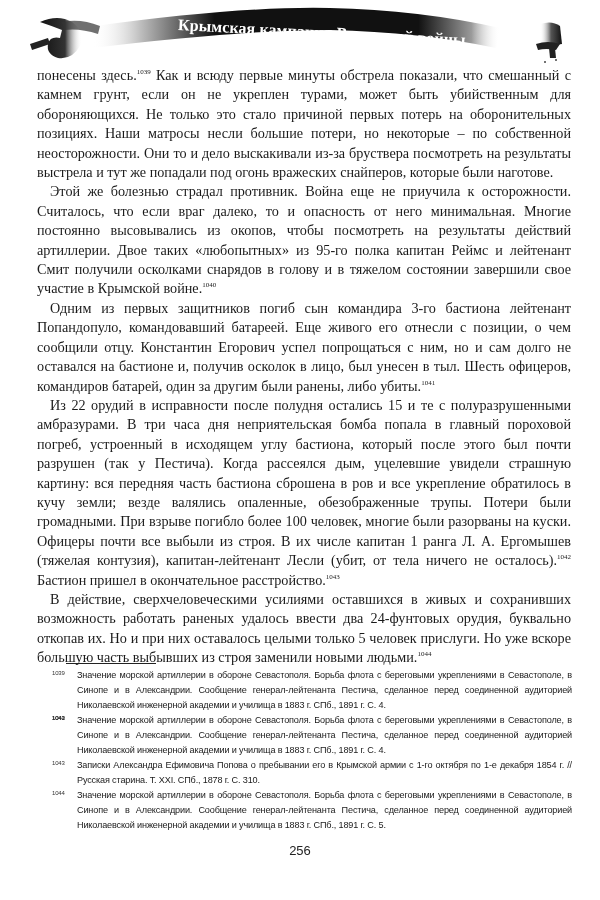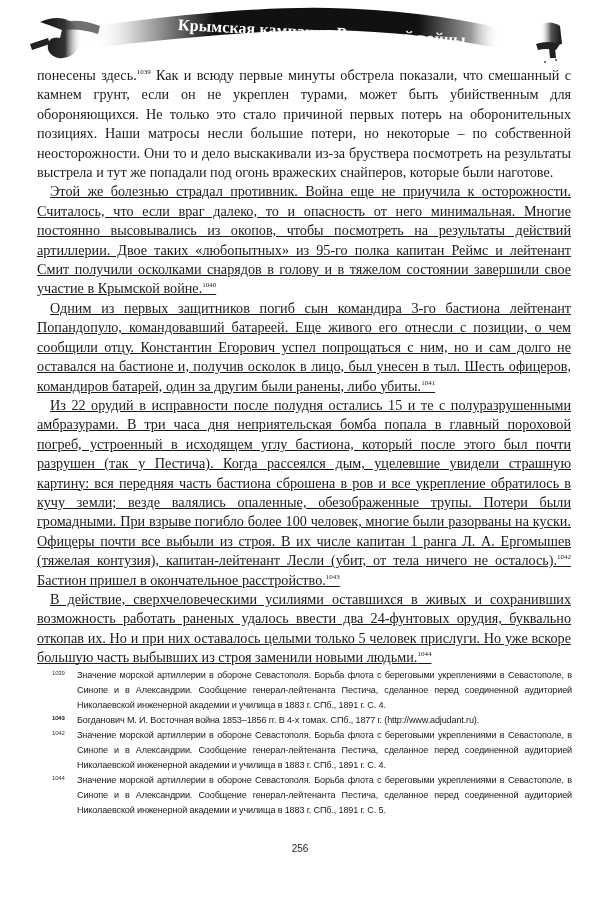--- a/index.html
+++ b/index.html
@@ -12,36 +12,36 @@
     font-family: "Liberation Serif", serif; font-weight: bold; font-size: 16px;
     color: #ffffff; transform: rotate(3deg); transform-origin: left center;
     white-space: nowrap; letter-spacing: 0.1px;
   }
 
   .body-text {
     position: absolute; left: 37px; top: 66px; width: 534px;
     font-size: 14.2px; line-height: 19.4px; text-align: justify;
   }
   .body-text p { margin: 0; text-indent: 0; }
-  .body-text p.indent { text-indent: 13px; text-decoration: underline; }
+  .body-text p.indent { text-indent: 13px; }
   .body-text sup { font-size: 7px; vertical-align: 6px; line-height: 0; }
 
   .fn-rule { position: absolute; left: 66px; top: 663px; width: 90px; height: 0; border-top: 1px solid #222; }
 
   .footnotes {
     position: absolute; left: 52px; top: 668px; width: 520px;
     font-family: "Liberation Sans", sans-serif; font-size: 9.1px; line-height: 15px;
     color: #1a1a1a; letter-spacing: -0.15px;
   }
   .fn { position: relative; padding-left: 25px; margin-bottom: 0; text-align: justify; }
   .fn .fn-num { position: absolute; left: 0; top: -2px; font-size: 6px; color: #333; }
 
   .page-number {
     position: absolute; left: 0; width: 600px; top: 843px; text-align: center;
-    font-family: "Liberation Sans", sans-serif; font-size: 10px; color: #222;
+    font-family: "Liberation Sans", sans-serif; font-size: 13px; color: #222;
   }
 </style>
 </head>
 <body>
 
 <div class="header">
   <svg width="600" height="70" viewBox="0 0 600 70">
     <defs>
       <linearGradient id="rb" x1="0" y1="0" x2="1" y2="0">
         <stop offset="0" stop-color="#ffffff" stop-opacity="0"></stop>
@@ -84,18 +84,19 @@
   <p class="indent"><span>Одним из первых защитников погиб сын командира 3-го бастиона лейтенант Попандопуло, командовавший батареей. Еще живого его отнесли с позиции, о чем сообщили отцу. Константин Егорович успел попрощаться с ним, но и сам долго не оставался на бастионе и, получив осколок в лицо, был унесен в тыл. Шесть офицеров, командиров батарей, один за другим были ранены, либо убиты.</span><sup>1041</sup></p>
   <p class="indent"><span>Из 22 орудий в исправности после полудня остались 15 и те с полуразрушенными амбразурами. В три часа дня неприятельская бомба попала в главный пороховой погреб, устроенный в исходящем углу бастиона, который после этого был почти разрушен (так у Пестича). Когда рассеялся дым, уцелевшие увидели страшную картину: вся передняя часть бастиона сброшена в ров и все укрепление обратилось в кучу земли; везде валялись опаленные, обезображенные трупы. Потери были громадными. При взрыве погибло более 100 человек, многие были разорваны на куски. Офицеры почти все выбыли из строя. В их числе капитан 1 ранга Л. А. Ергомышев (тяжелая контузия), капитан-лейтенант Лесли (убит, от тела ничего не осталось).</span><sup>1042</sup><span> Бастион пришел в окончательное расстройство.</span><sup>1043</sup></p>
   <p class="indent"><span>В действие, сверхчеловеческими усилиями оставшихся в живых и сохранивших возможность работать раненых удалось ввести два 24-фунтовых орудия, буквально откопав их. Но и при них оставалось целыми только 5 человек прислуги. Но уже вскоре большую часть выбывших из строя заменили новыми людьми.</span><sup>1044</sup></p>
 </div>
 
 <div class="fn-rule"></div>
 
 <div class="footnotes">
   <div class="fn"><span class="fn-num">1039</span><span>Значение морской артиллерии в обороне Севастополя. Борьба флота с береговыми укреплениями в Севастополе, в Синопе и в Александрии. Сообщение генерал-лейтенанта Пестича, сделанное перед соединенной аудиторией Николаевской инженерной академии и училища в 1883 г. СПб., 1891 г. С. 4.</span></div>
   <div class="fn"><span class="fn-num">1040</span></div>
-  <div class="fn"><span class="fn-num">1041</span><span>Богданович М. И. Восточная война 1853–1856 гг. В 4-х томах. СПб., 1877 г. (http://www.adjudant.ru).</span></div>
+  <div class="fn"><span class="fn-num">1041</span></div>
   <div class="fn"><span class="fn-num">1042</span><span>Значение морской артиллерии в обороне Севастополя. Борьба флота с береговыми укреплениями в Севастополе, в Синопе и в Александрии. Сообщение генерал-лейтенанта Пестича, сделанное перед соединенной аудиторией Николаевской инженерной академии и училища в 1883 г. СПб., 1891 г. С. 4.</span></div>
+  <div class="fn"><span class="fn-num">1043</span><span>Записки Александра Ефимовича Попова о пребывании его в Крымской армии с 1-го октября по 1-е декабря 1854 г. // Русская старина. Т. XXI. СПб., 1878 г. С. 310.</span></div>
   <div class="fn"><span class="fn-num">1044</span><span>Значение морской артиллерии в обороне Севастополя. Борьба флота с береговыми укреплениями в Севастополе, в Синопе и в Александрии. Сообщение генерал-лейтенанта Пестича, сделанное перед соединенной аудиторией Николаевской инженерной академии и училища в 1883 г. СПб., 1891 г. С. 5.</span></div>
 </div>
 
 <div class="page-number">256</div>
 
 </body></html>

